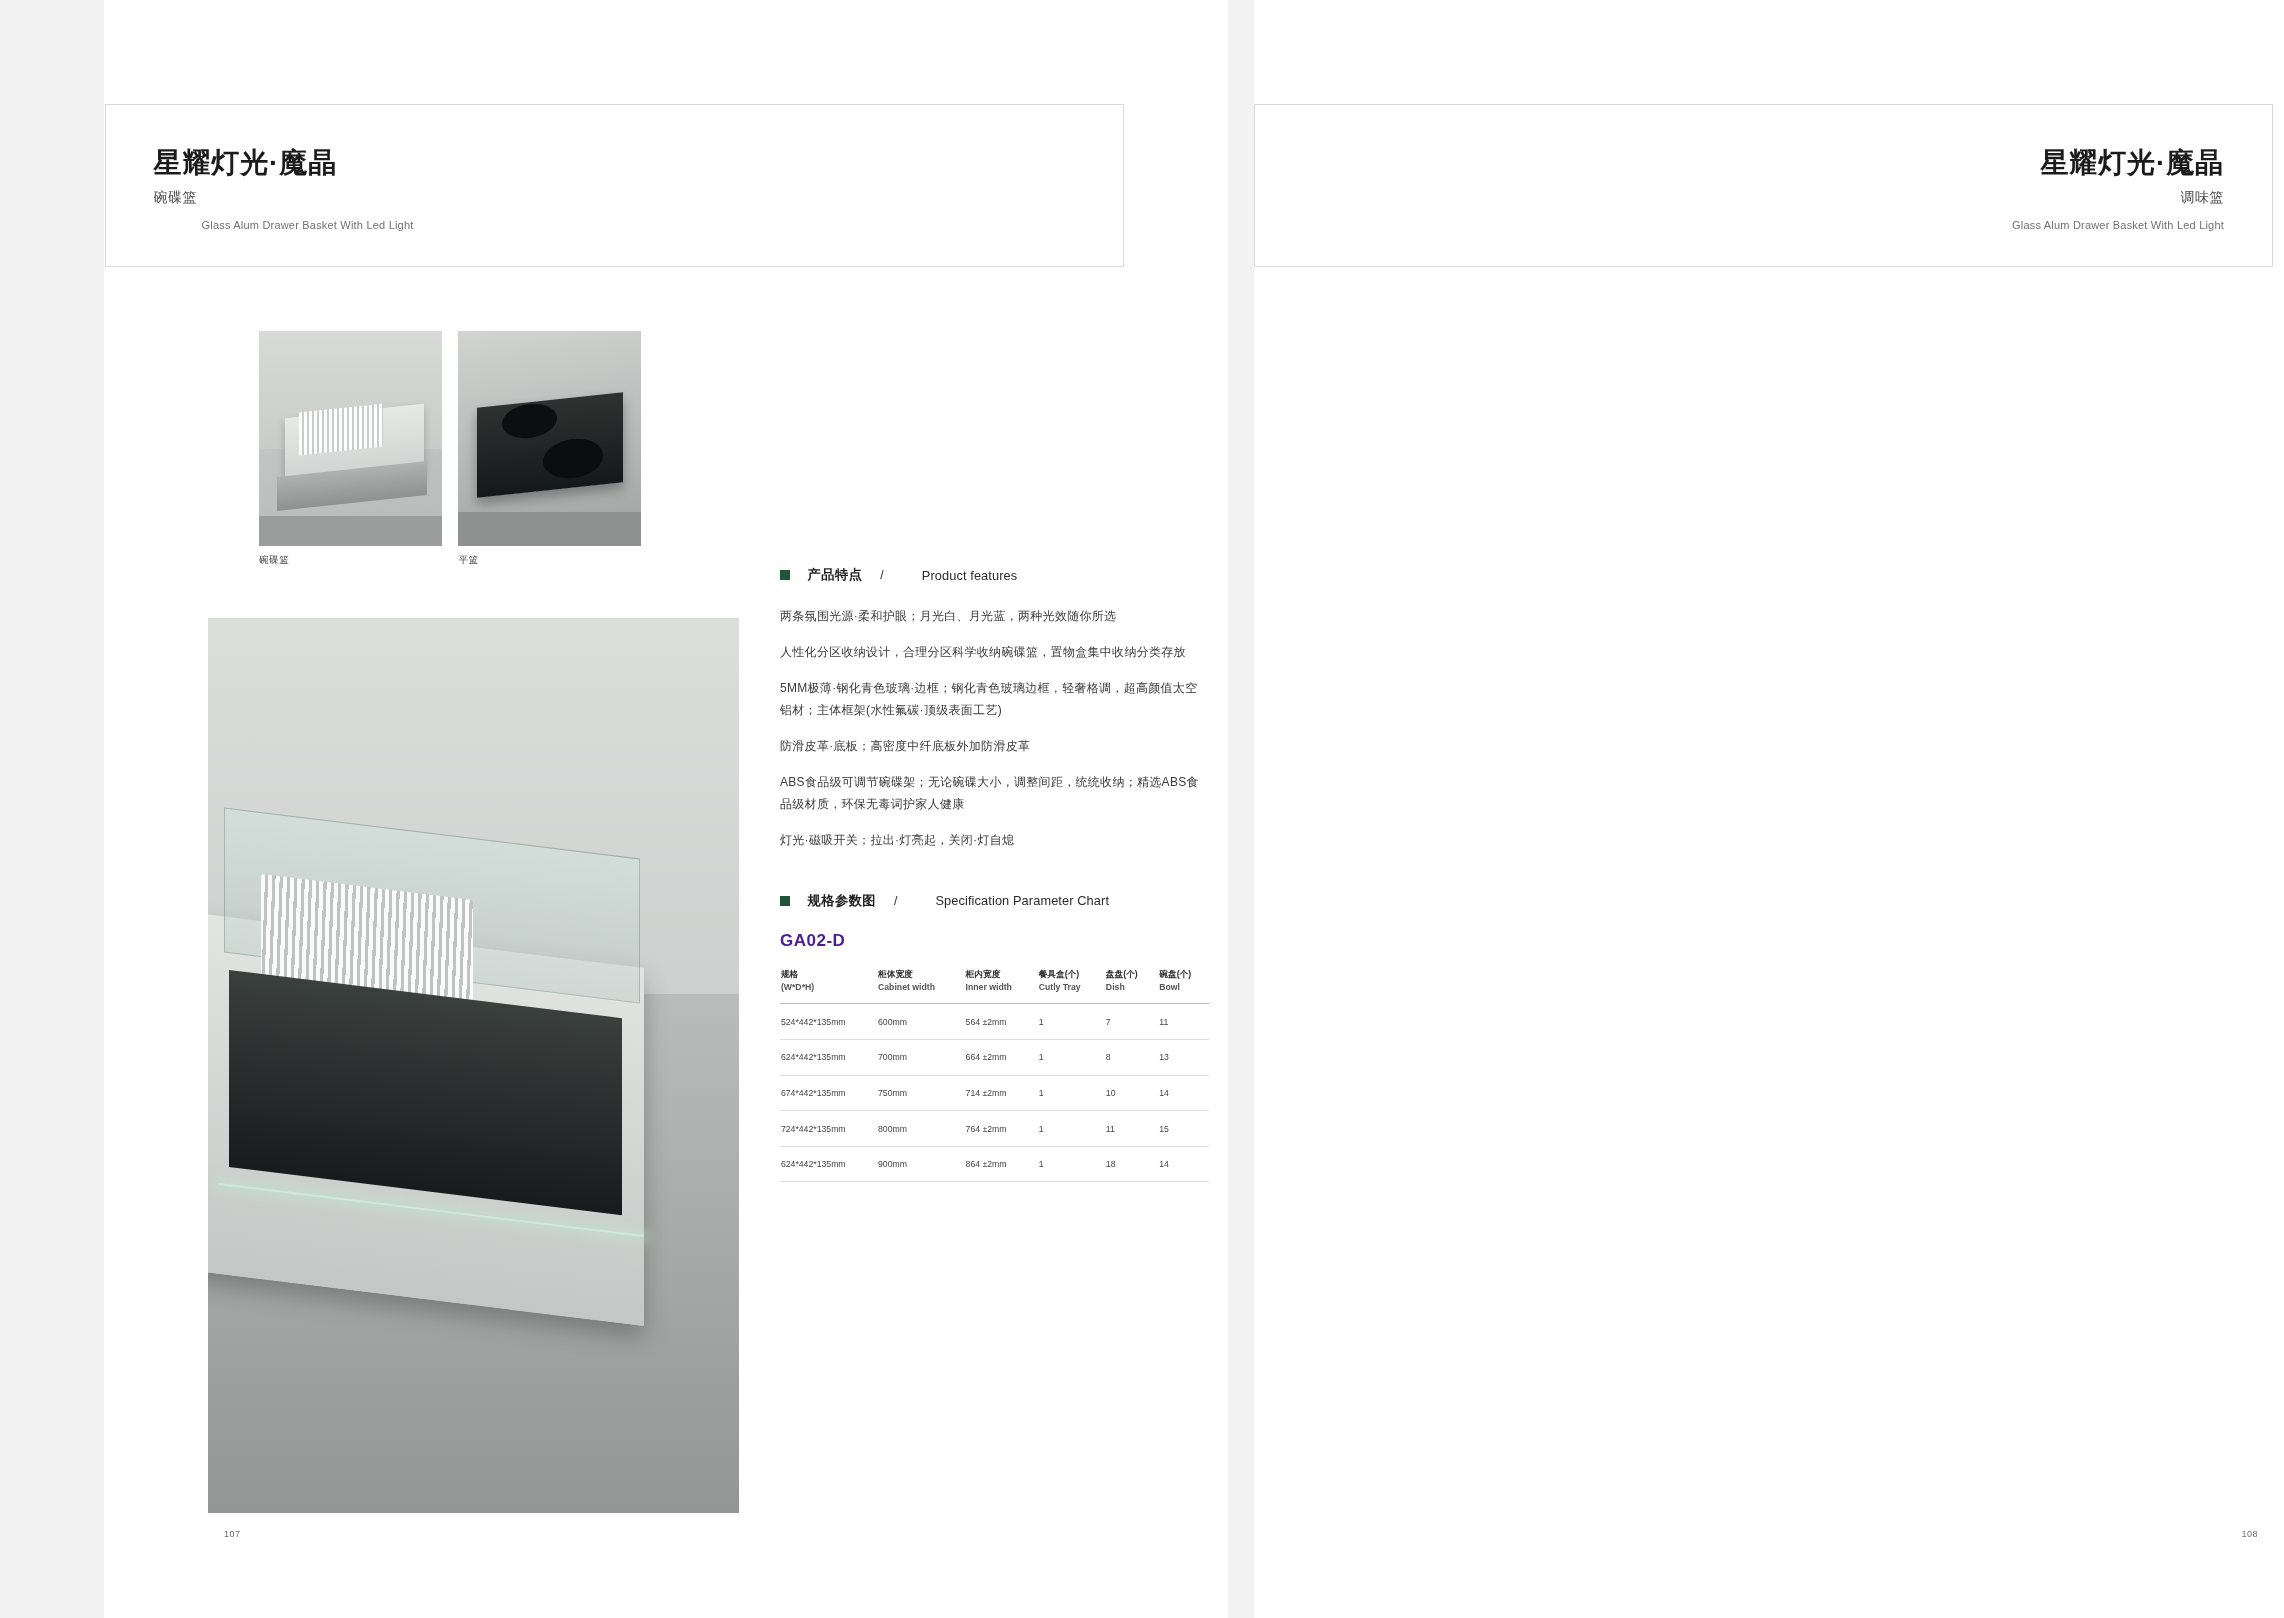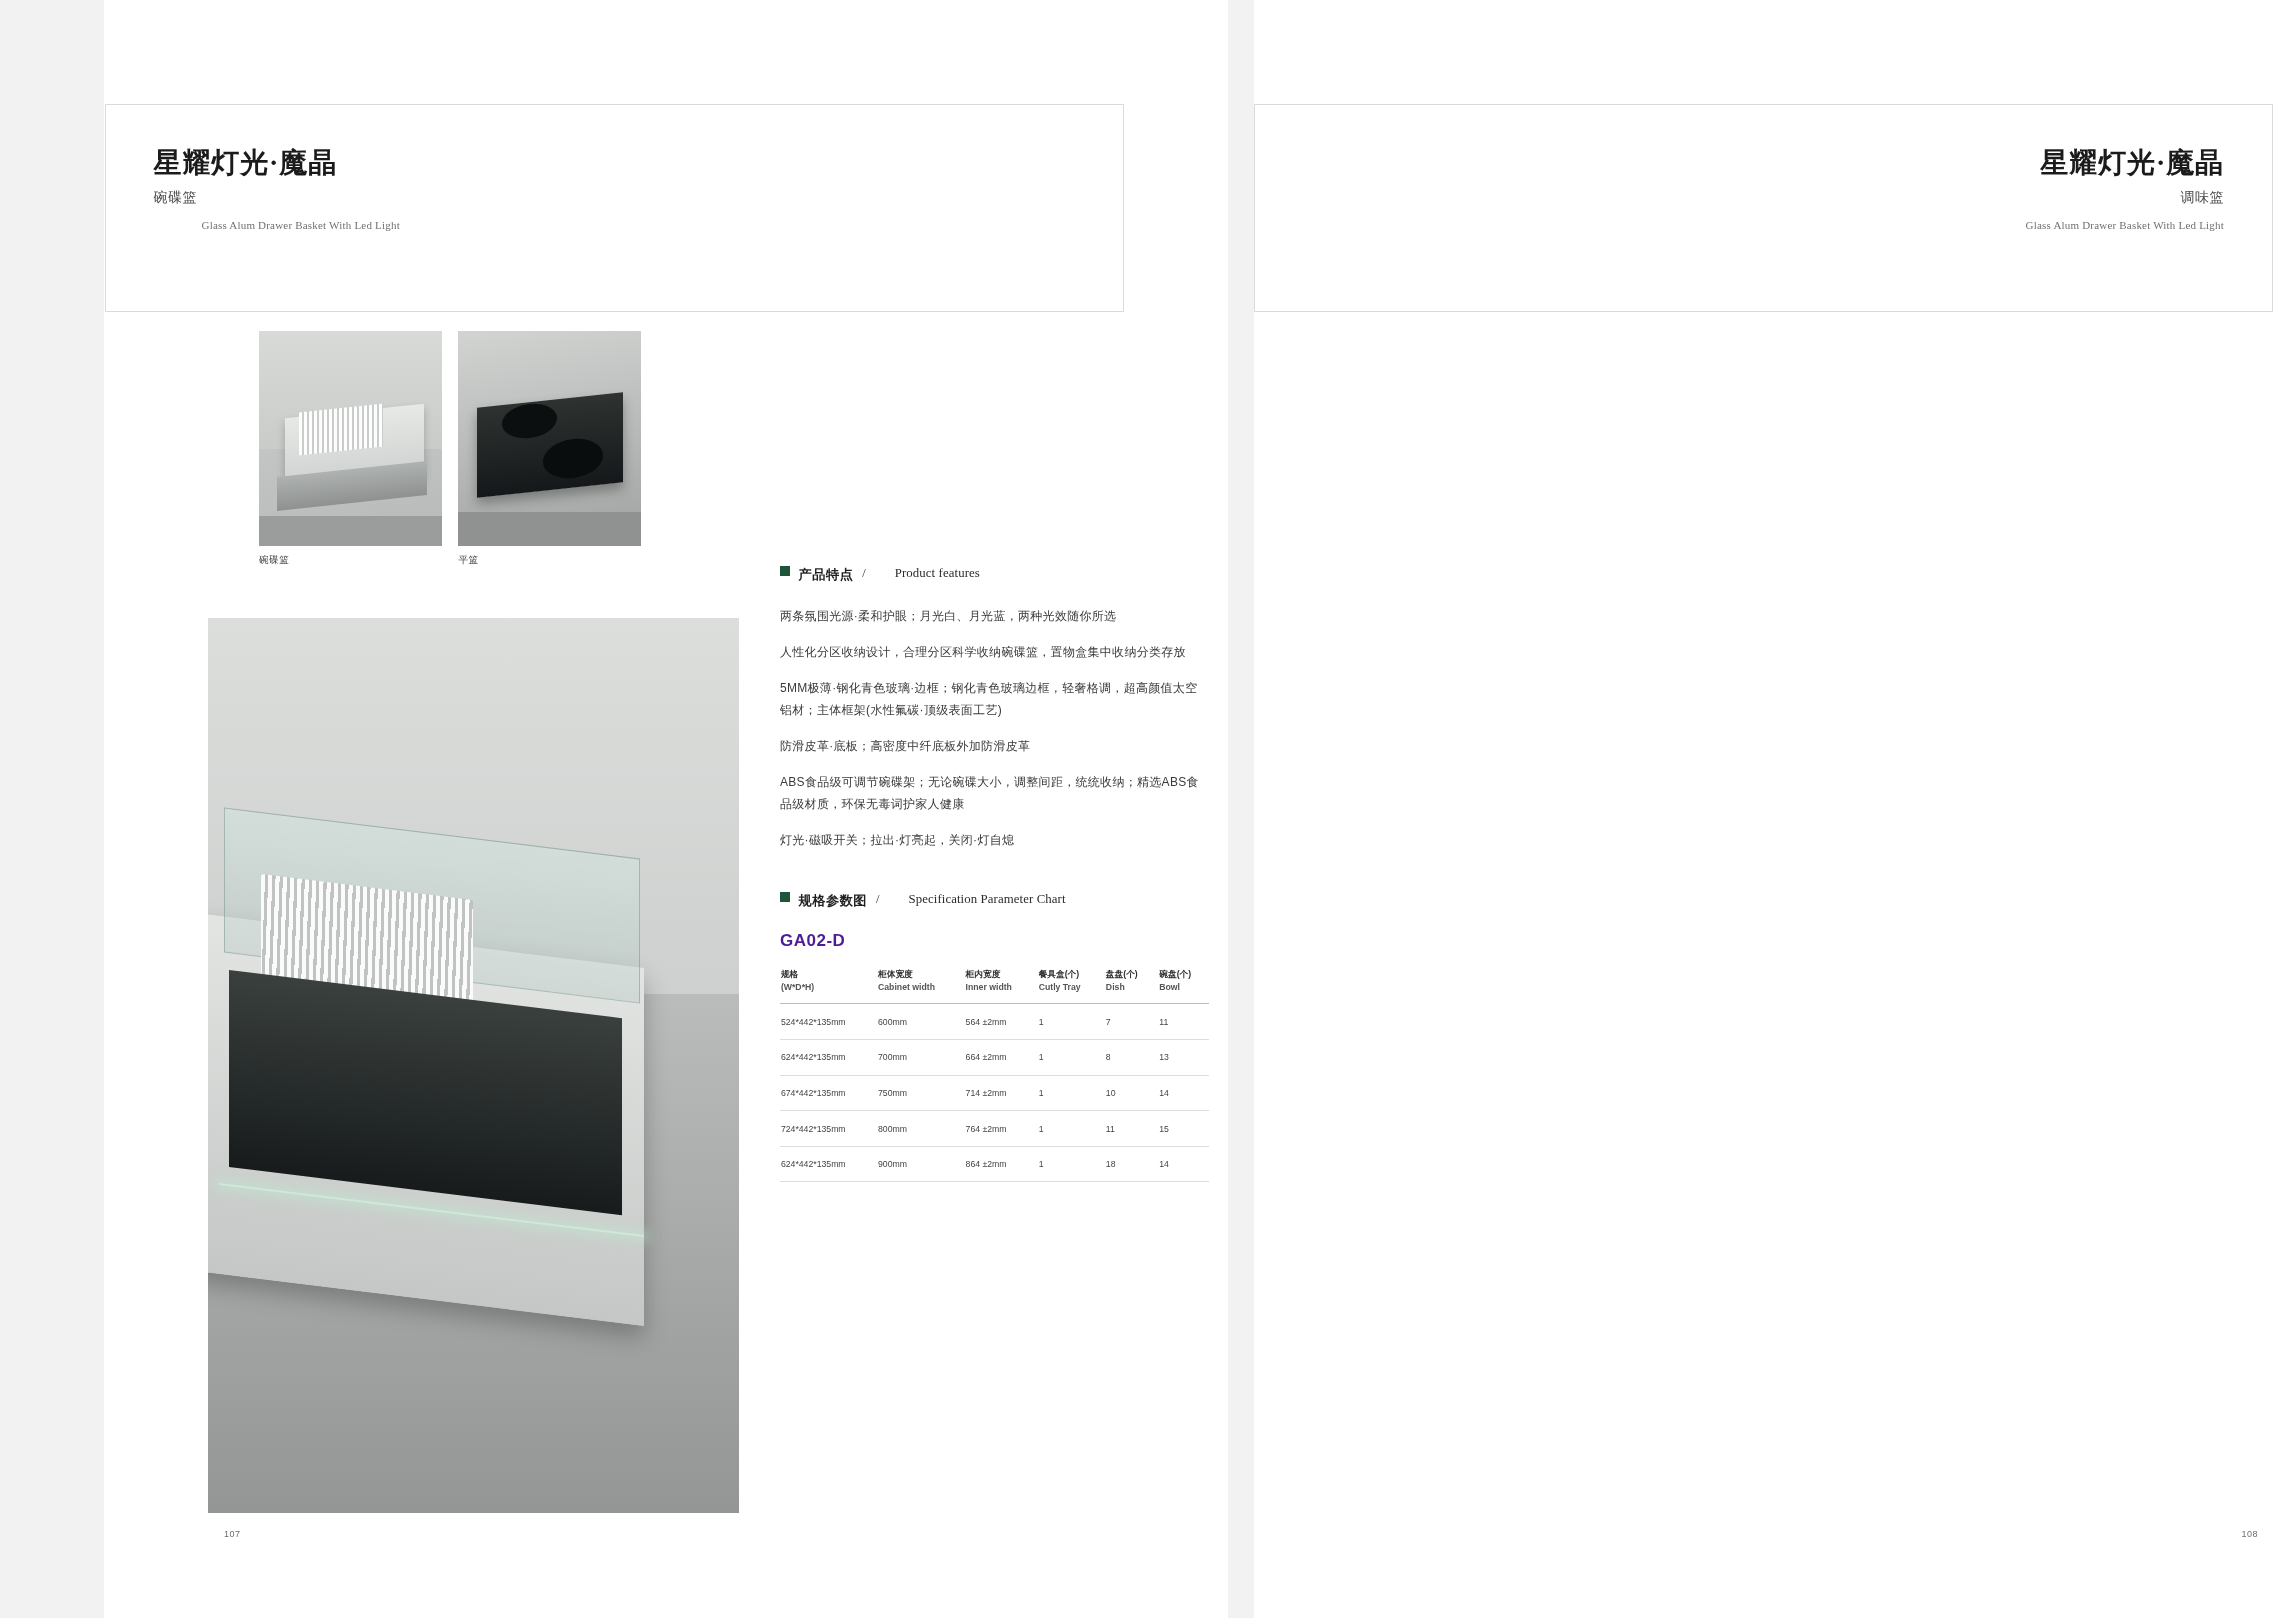--- a/index.html
+++ b/index.html
@@ -40,22 +40,21 @@
     width: 1124px;
     height: 1618px;
     background: #ffffff;
   }
 
   
   .hdr {
     position: absolute;
     box-sizing: border-box;
     border: 0.5px solid #d9dbdb;
-    height: 208px;
-    font-family: Liberation Serif, serif;
+    height: 163px;
   }
   .hdr-left {
     left: 0.5px;
     top: 104px;
     width: 1019px;
   }
   .hdr-right {
     left: 0px;
     top: 104px;
     width: 1019px;
@@ -146,23 +145,23 @@
   .h-plates { position:absolute; left:10%; top:30%; width:40%; height:20%; background: repeating-linear-gradient(92deg,#fafbfa 0 4.1px,#bfc3c1 4.1px 7.3px); transform: skewY(7deg); border-radius:2.7px; }
   .h-led { position:absolute; left:2%; top:66%; width:80%; height:2.3px; background:#cfe9d8; box-shadow:0 0 12px 4.1px rgba(190,235,210,.55); transform: skewY(7deg); }
   .h-glass { position:absolute; left:3%; top:24%; width:78%; height:16%; background:linear-gradient(180deg,rgba(210,228,222,.55),rgba(160,185,178,.25)); transform: skewY(7deg); border:0.9px solid rgba(120,145,140,.5); }
 
   
   .content { position: absolute; }
   .content-left { left: 676px; top: 566px; width: 429px; }
 
   .sec-head {
     display: flex;
-    gap: 9px;
+    align-items: center;
+    gap: 18px;
     margin-bottom: 21px;
-    font-family: Liberation Serif, serif;
   }
   .sec-square {
     width: 9.6px;
     height: 9.6px;
     background: #20543a;
     flex: 0 0 auto;
   }
   .sec-cn { font-size: 13.2px; font-weight: 700; color: #1f1f1f; letter-spacing: 0.5px; }
   .sec-slash { font-size: 12.3px; color: #2b2b2b; }
   .sec-en { font-size: 12.8px; color: #2b2b2b; letter-spacing: 0.1px; margin-left: 20px; }

